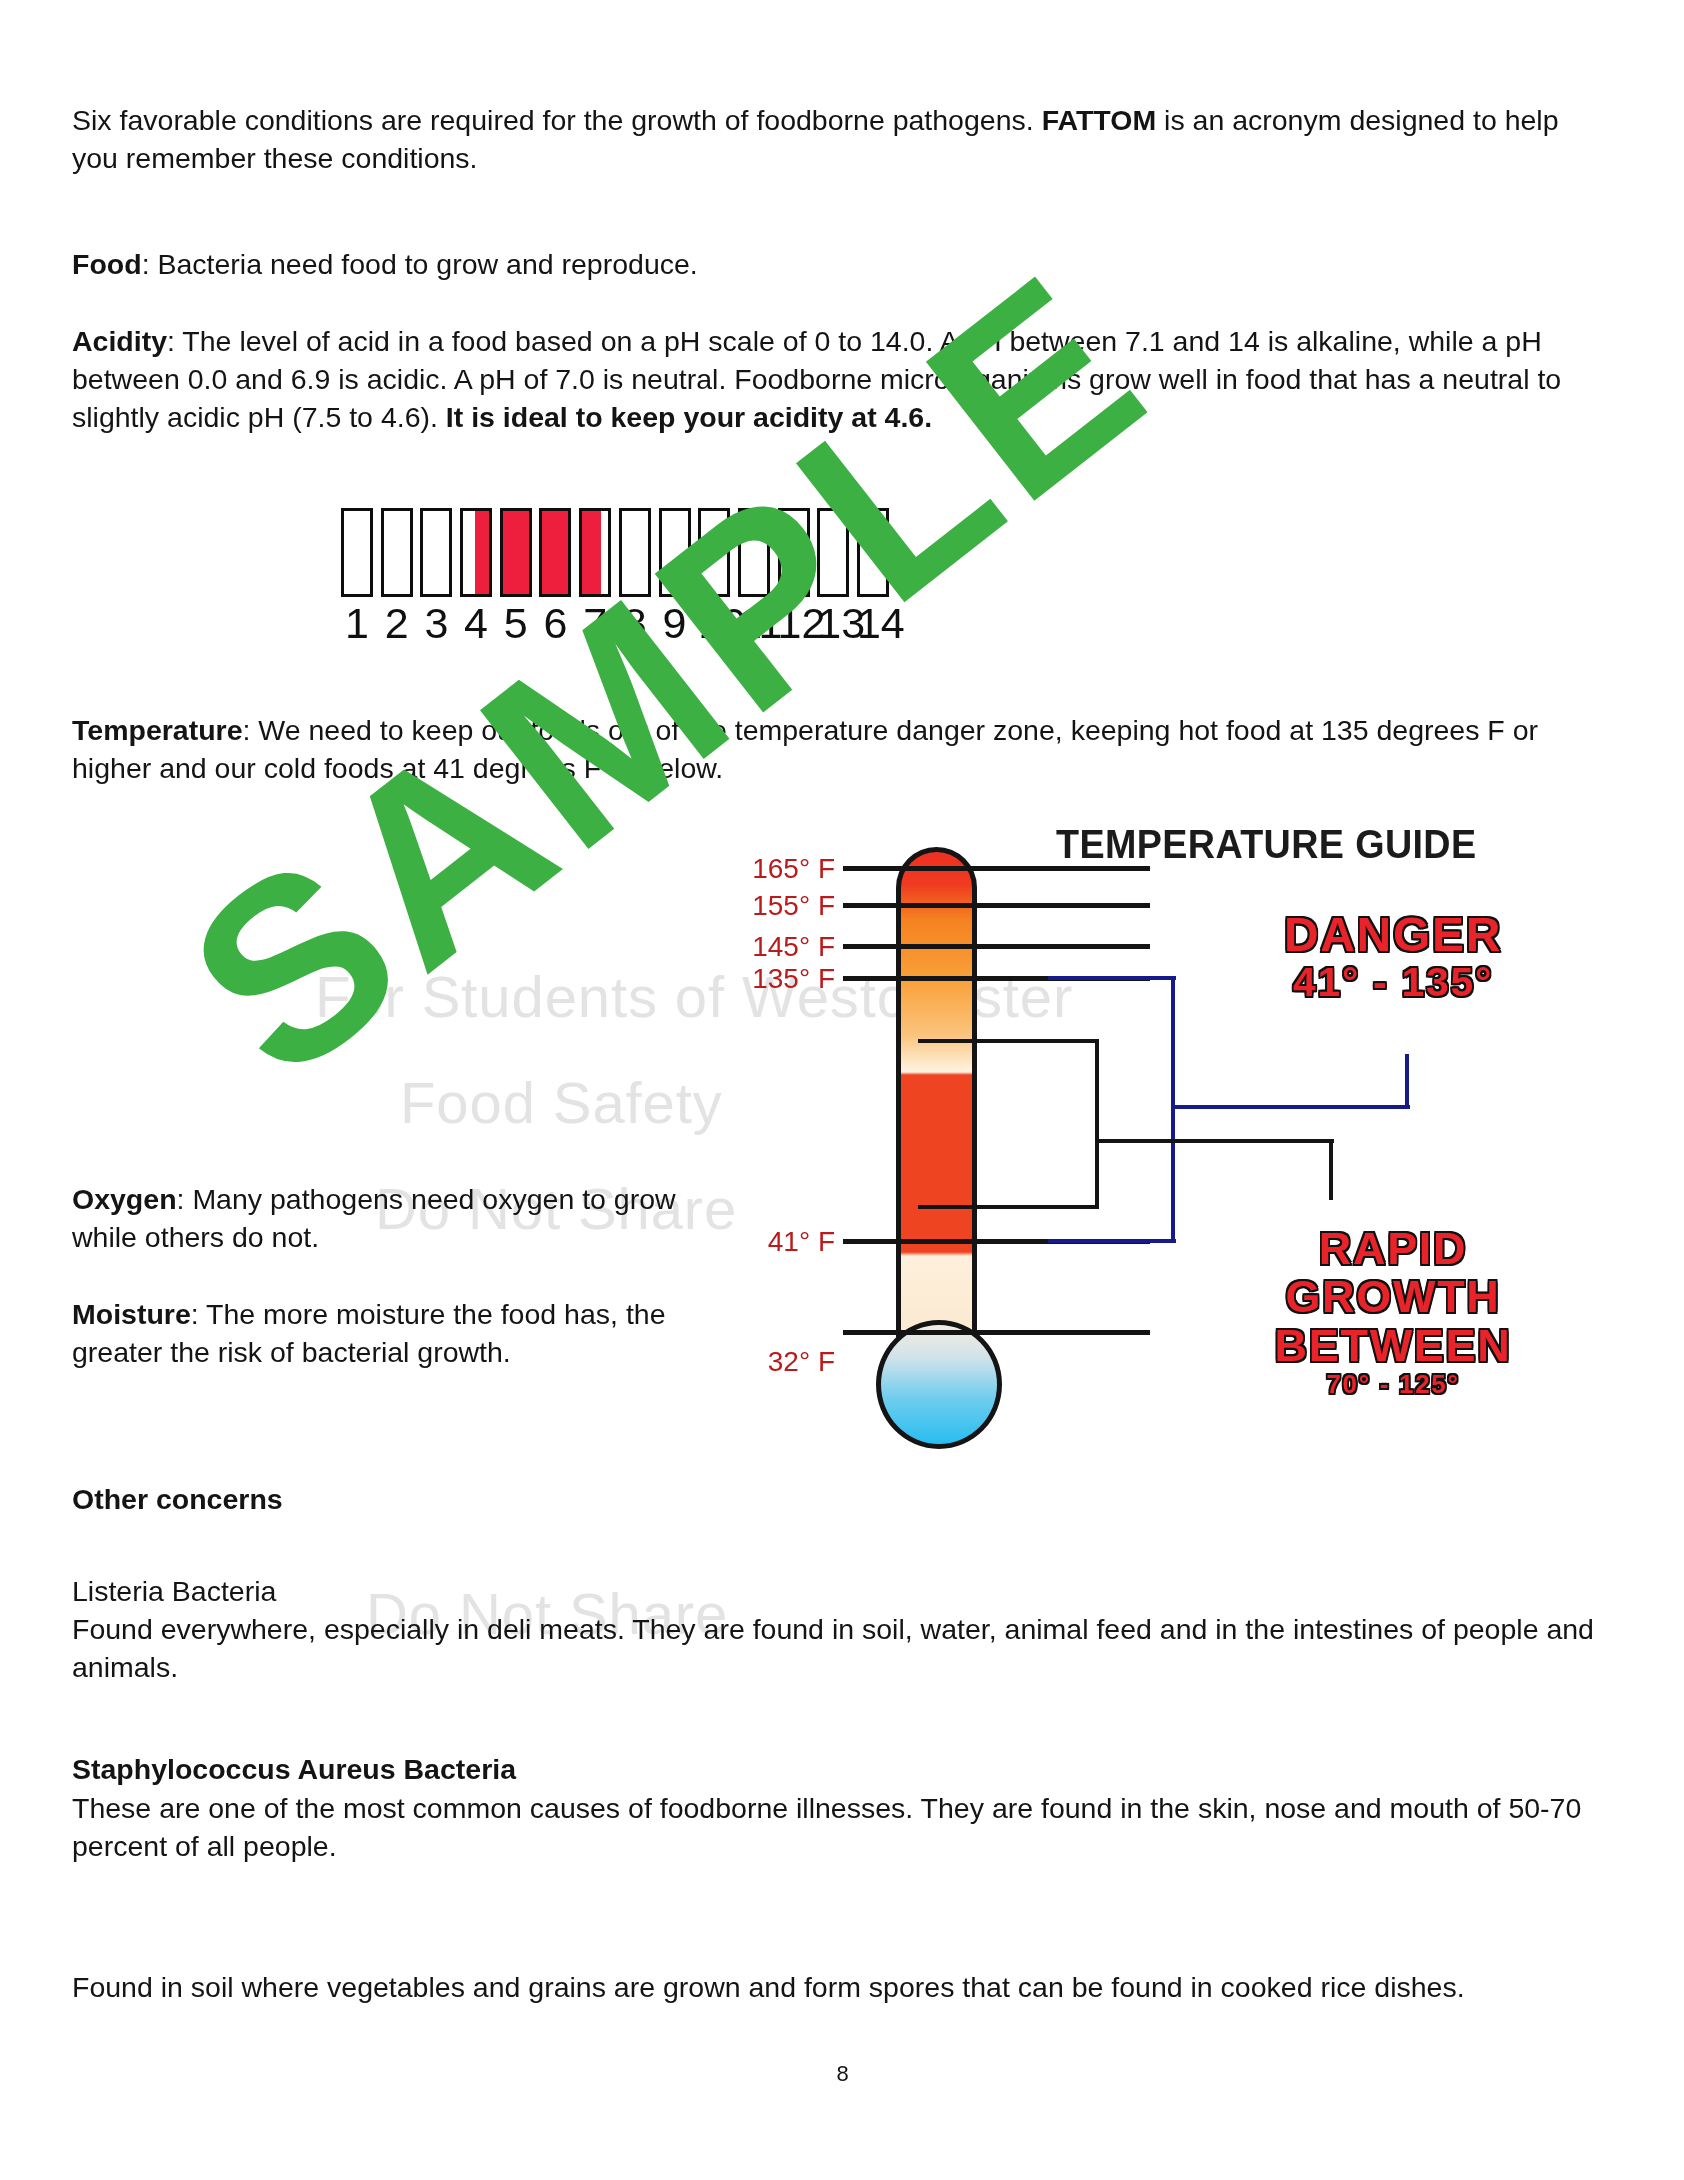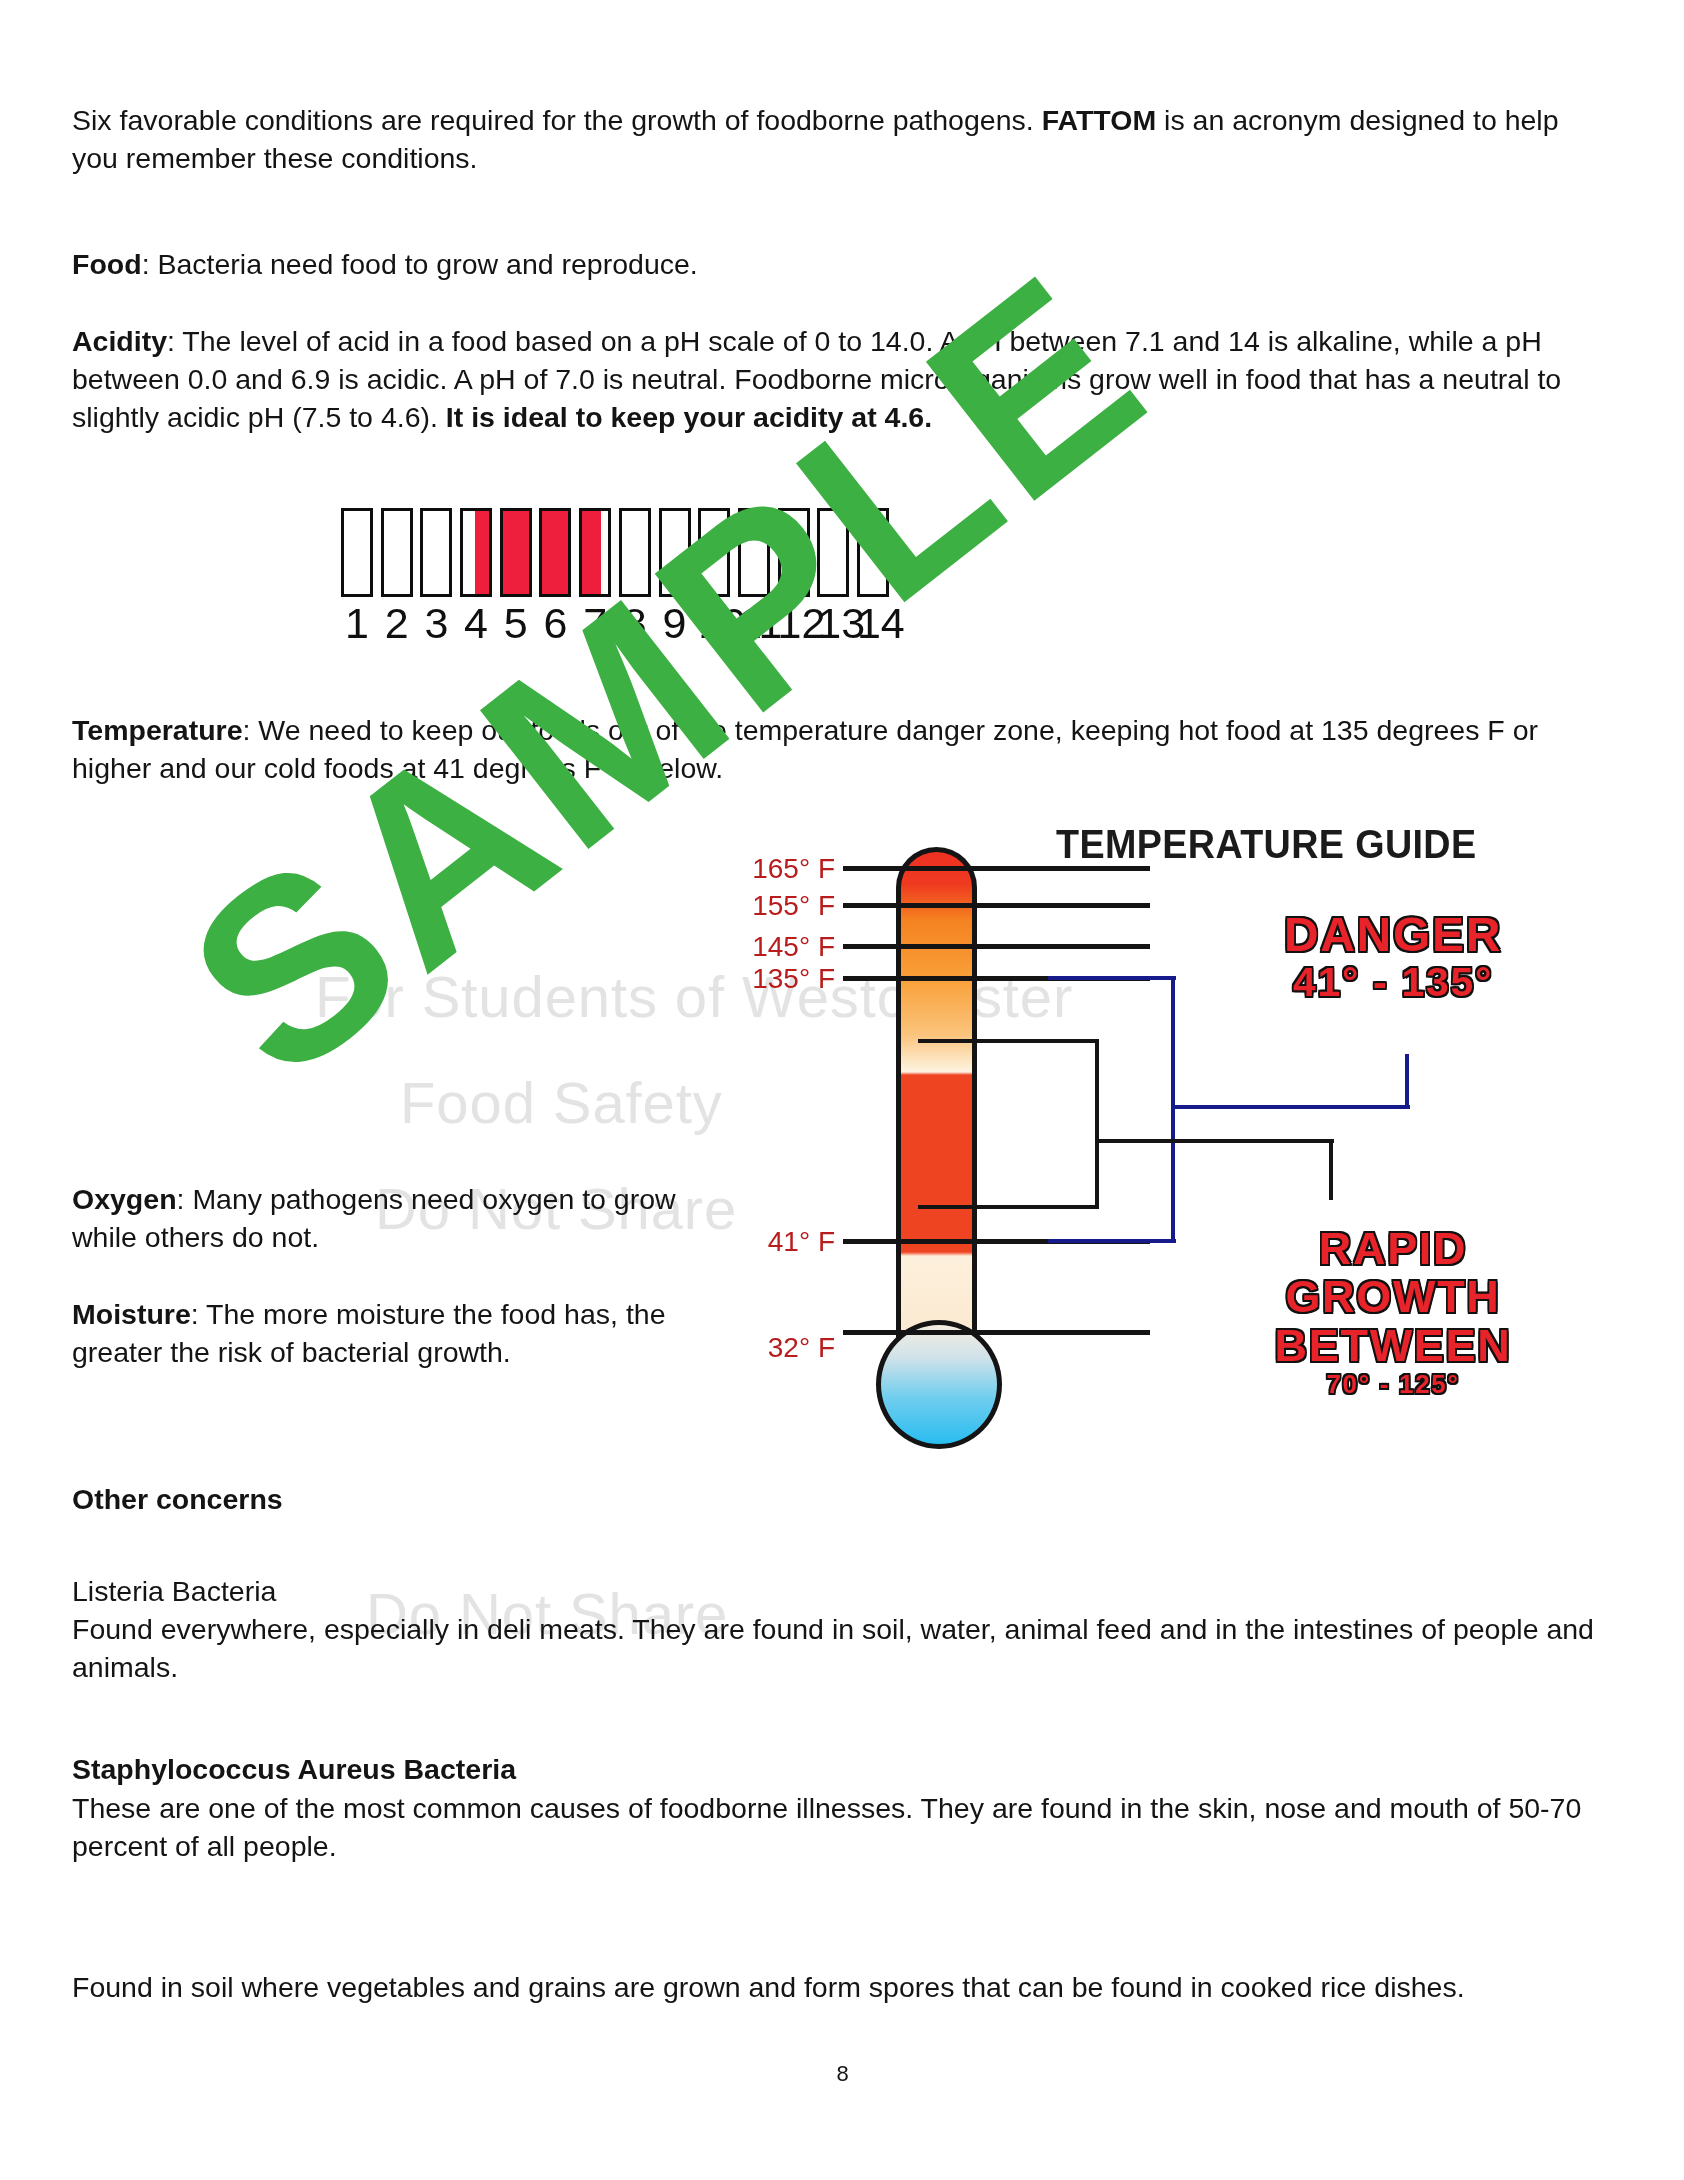--- a/index.html
+++ b/index.html
@@ -212,21 +212,21 @@
     <div class="tick tick-l" style="top:135px;"></div>
     <div class="tick-label" style="left:0px; top:122px;">145° F</div>
 
     <div class="tick tick-l" style="top:167px;"></div>
     <div class="tick-label" style="left:0px; top:154px;">135° F</div>
 
     <div class="tick tick-l" style="top:430px;"></div>
     <div class="tick-label" style="left:0px; top:417px;">41° F</div>
 
     <div class="tick tick-l" style="top:521px;"></div>
-    <div class="tick-label" style="left:0px; top:523px;text-align:right;">32° F</div>
+    <div class="tick-label" style="left:0px; top:537px;text-align:right;">32° F</div>
 
     <div class="brk">
       <div class="brk-line navy" style="left:341px; top:167px; width:128px; height:4.3px;"></div>
       <div class="brk-line navy" style="left:464px; top:167px; width:4.3px; height:267px;"></div>
       <div class="brk-line navy" style="left:341px; top:430px; width:128px; height:4.3px;"></div>
       <div class="brk-line navy" style="left:464px; top:296px; width:239px; height:4.3px;"></div>
       <div class="brk-line navy" style="left:698px; top:245px; width:4.3px; height:55px;"></div>
     </div>
 
     <div class="brk">

